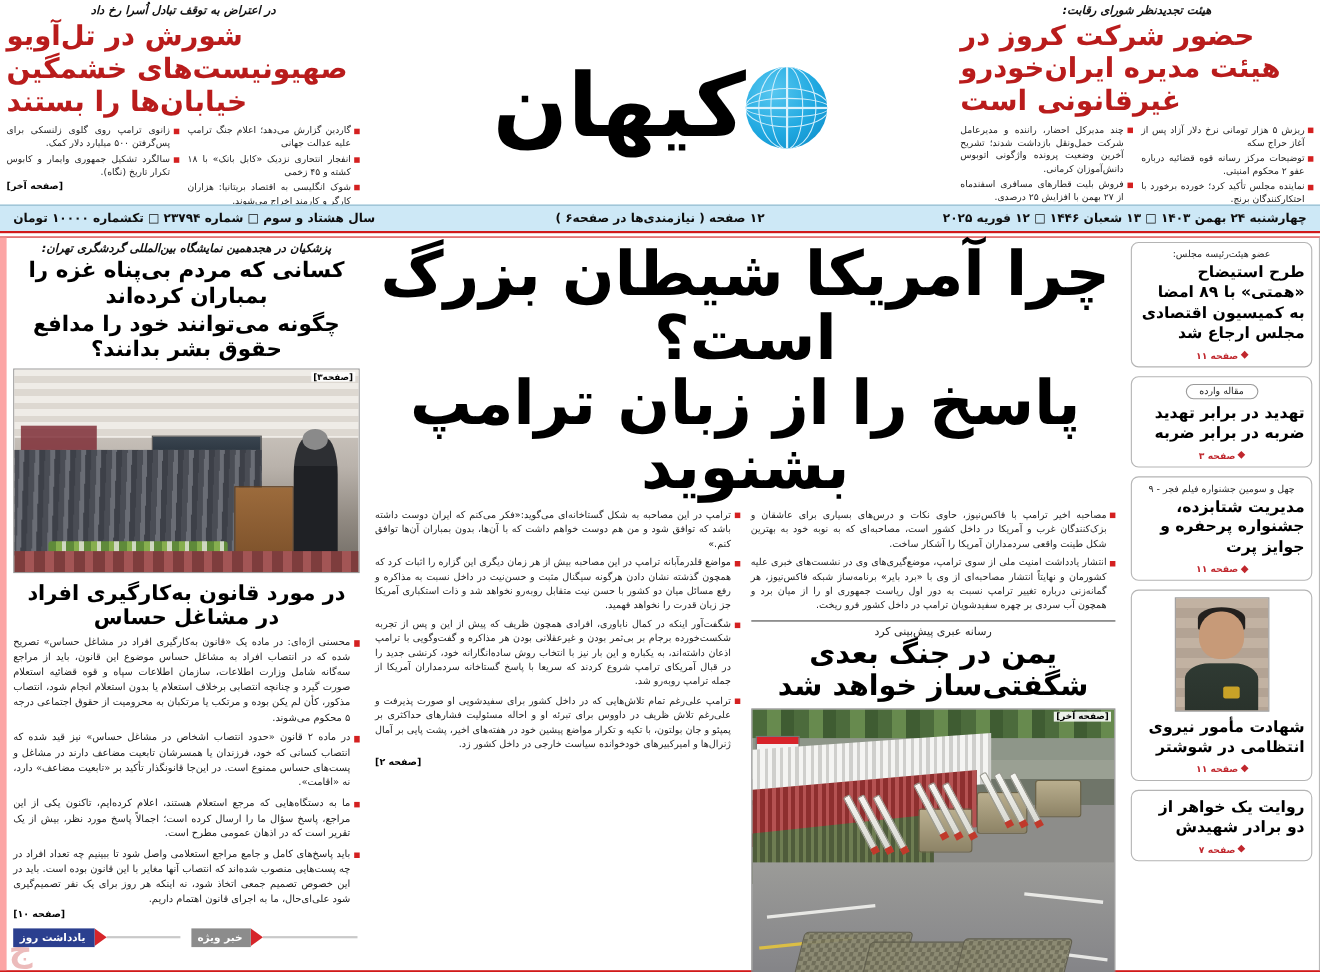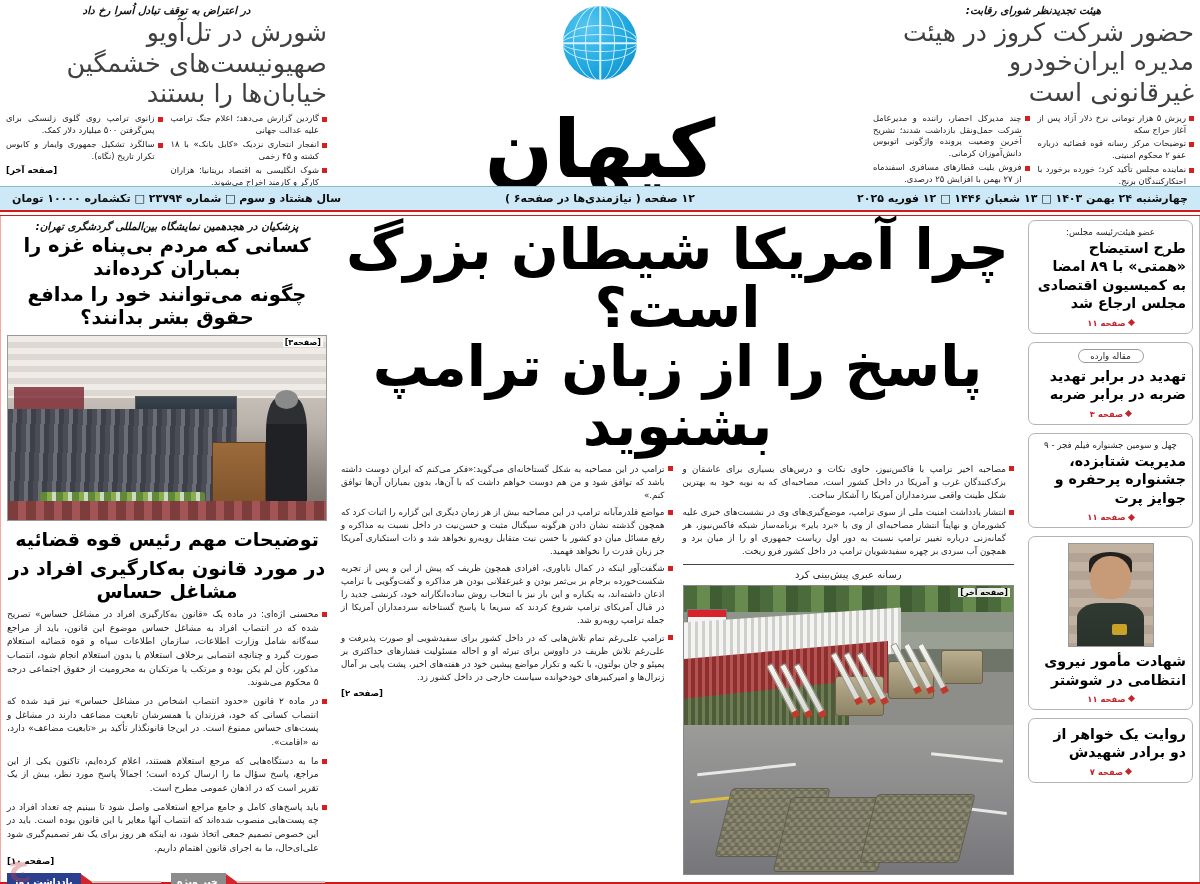--- a/index.html
+++ b/index.html
@@ -7,24 +7,24 @@
     width: 1200px; height: 884px;
     background: #ffffff;
     font-family: "DejaVu Sans", "Liberation Sans", sans-serif;
     overflow: hidden;
   }
   .page { position: relative; width: 1200px; height: 884px; background: #fff; }
 
   
   .banner { display: flex; width: 1200px; height: 186px; align-items: stretch; }
   .banner-col { width: 333px; padding: 4px 6px 0 6px; }
-  .banner-mid { flex: 1; display: flex; flex-direction: column; align-items: center; justify-content: space-between; padding-top: 6px; }
+  .banner-mid { flex: 1; display: flex; align-items: center; justify-content: center; padding-top: 6px; }
 
   .kicker { font-size: 10.5px; font-weight: bold; text-align: center; color: #111; letter-spacing: -0.2px; font-style: italic; }
-  .ban-head { font-size: 25px; font-weight: normal; line-height: 1.16; text-align: right; color: #404040;
+  .ban-head { font-size: 25px; font-weight: bold; line-height: 1.16; text-align: left; color: #b91c1c;
               letter-spacing: -0.6px; margin-top: 2px; }
   .ban-head.l2 { font-size: 25.5px; }
 
   .bullets { display: flex; gap: 8px; margin-top: 5px; }
   .bcol { flex: 1; }
   .bitem { display: flex; gap: 3px; font-size: 8.4px; line-height: 1.42; color: #1a1a1a;
            text-align: justify; margin-bottom: 2px; }
   .bsq { width: 5px; height: 5px; background: #d42020; flex: 0 0 auto; margin-top: 3.5px; }
   .pgref { font-size: 8.6px; font-weight: bold; text-align: left; margin-top: 1px; color: #000; }
 
@@ -47,21 +47,21 @@
   
   .datestrip { position: relative; height: 24px; background: #cde8f6;
                display: flex; align-items: center; justify-content: space-between;
                padding: 0 12px; font-size: 11px; font-weight: bold; color: #0d0d0d;
                border-top: 1px solid #8fb8cc; }
   .ds-mid { position: absolute; left: 50%; transform: translateX(-50%); }
   .redrule { height: 6px; background: #ffffff; border-top: 2.5px solid #d11a1a; border-bottom: 1.5px solid #d11a1a; }
 
   
   .body { display: flex; width: 1200px; height: 666px; }
-  .col-left  { width: 333px; padding: 4px 6px; border-left: 1px solid #fca5a5; }
+  .col-left  { width: 333px; padding: 4px 6px; border-left: 6px solid #fca5a5; }
   .col-mid   { flex: 1; padding: 4px 8px; }
   .col-right { width: 178px; padding: 4px 6px; border-right: 1px solid #b9b9b9; }
 
   
   .lead-head { font-size: 19.5px; font-weight: bold; line-height: 1.2; text-align: center;
                letter-spacing: -0.5px; color: #000; margin-top: 2px; }
   .photo { position: relative; border: 1px solid #999; margin-top: 5px; overflow: hidden; }
   .pg-tag { position: absolute; font-size: 8px; font-weight: bold; background: rgba(255,255,255,.88);
             padding: 0 2px; z-index: 4; color:#000; }
 
@@ -328,20 +328,21 @@
               <span class="bsq"></span>
               <span>مصاحبه اخیر ترامپ با فاکس‌نیوز، حاوی نکات و درس‌های بسیاری برای عاشقان و بزک‌کنندگان غرب و آمریکا در داخل کشور است، مصاحبه‌ای که به نوبه خود به بهترین شکل طینت واقعی سردمداران آمریکا را آشکار ساخت.</span>
             </div>
           <div class="mpara">
               <span class="bsq"></span>
               <span>انتشار یادداشت امنیت ملی از سوی ترامپ، موضع‌گیری‌های وی در نشست‌های خبری علیه کشورمان و نهایتاً انتشار مصاحبه‌ای از وی با «برد بایر» برنامه‌ساز شبکه فاکس‌نیوز، هر گمانه‌زنی درباره تغییر ترامپ نسبت به دور اول ریاست جمهوری او را از میان برد و همچون آب سردی بر چهره سفیدشویان ترامپ در داخل کشور فرو ریخت.</span>
             </div>
 
           <div class="hr-thin"></div>
           <div class="yem-kicker">رسانه عبری پیش‌بینی کرد</div>
+          <div class="yem-head">یمن در جنگ بعدی شگفتی‌ساز خواهد شد</div>
 
           <div class="parade">
             <span class="pg-tag" style="top:2px; right:3px;">[صفحه آخر]</span>
             <span class="p-trees"></span>
             <span class="p-flag"></span>
             <span class="p-troopsA"></span>
               <span class="p-troopsB"></span>
               <span class="p-troopsC"></span>
             <span class="p-road"></span>
             <span class="p-lane" style="bottom:36%; left:4%; width:30%; transform:rotate(-6deg);"></span>
@@ -405,21 +406,20 @@
           <span class="hall-curtain"></span>
           <span class="hall-screen"></span>
           <span class="hall-crowd"></span>
           <span class="hall-flowers"></span>
           <span class="hall-podium"></span>
           <span class="hall-speaker"></span>
           <span class="hall-floor"></span>
         </div>
       </div>
 
-      <div class="sub-head">توضیحات مهم رئیس قوه قضائیه</div>
       <div class="sub-head">در مورد قانون به‌کارگیری افراد در مشاغل حساس</div>
 
       <div class="para red">
           <span class="bsq"></span>
           <span>محسنی اژه‌ای: در ماده یک «قانون به‌کارگیری افراد در مشاغل حساس» تصریح شده که در انتصاب افراد به مشاغل حساس موضوع این قانون، باید از مراجع سه‌گانه شامل وزارت اطلاعات، سازمان اطلاعات سپاه و قوه قضائیه استعلام صورت گیرد و چنانچه انتصابی برخلاف استعلام یا بدون استعلام انجام شود، انتصاب مذکور، کأن لم یکن بوده و مرتکب یا مرتکبان به محرومیت از حقوق اجتماعی درجه ۵ محکوم می‌شوند.</span>
         </div>
       <div class="para red">
           <span class="bsq"></span>
           <span>در ماده ۲ قانون «حدود انتصاب اشخاص در مشاغل حساس» نیز قید شده که انتصاب کسانی که خود، فرزندان یا همسرشان تابعیت مضاعف دارند در مشاغل و پست‌های حساس ممنوع است. در این‌جا قانونگذار تأکید بر «تابعیت مضاعف» دارد، نه «اقامت».</span>
         </div>

